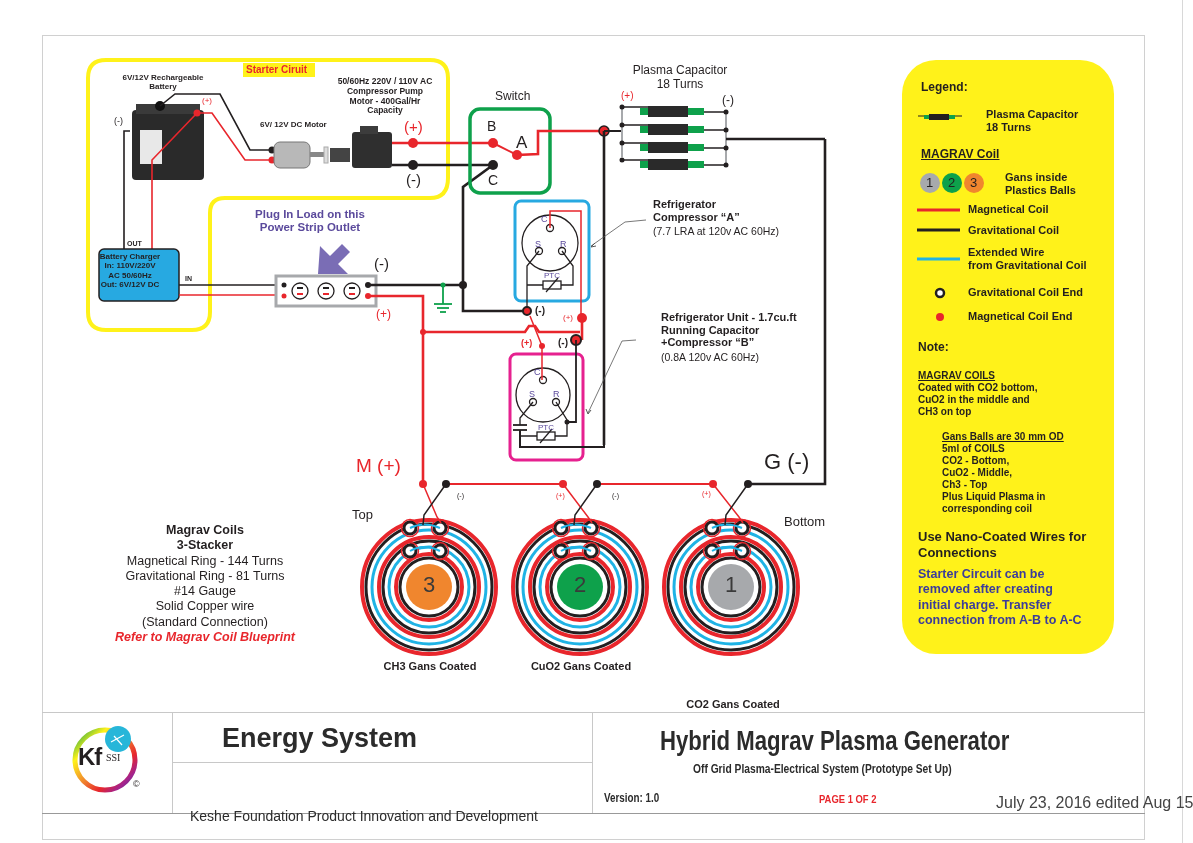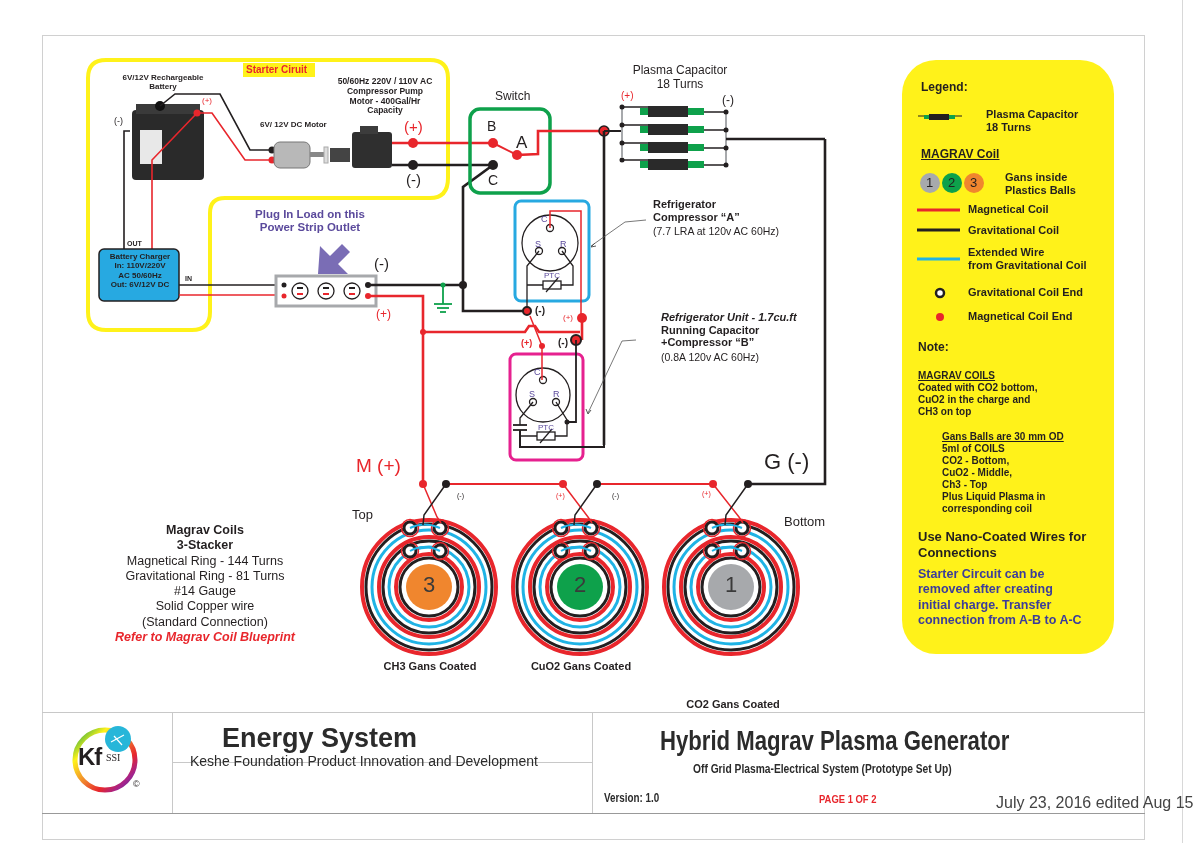--- a/index.html
+++ b/index.html
@@ -316,21 +316,21 @@
 <div class="t b c" style="left:318px;top:77px;width:134px;font-size:8.5px;">
   <div>50/60Hz 220V / 110V  AC</div>
   <div>Compressor Pump</div>
   <div>Motor - 400Gal/Hr</div>
   <div>Capacity</div>
 </div>
 <div class="t red" style="left:404px;top:118px;font-size:15px;">(+)</div>
 <div class="t" style="left:406px;top:171px;font-size:15px;">(-)</div>
 <div class="t b" style="left:127px;top:240px;font-size:7px;">OUT</div>
 <div class="t b" style="left:185px;top:275px;font-size:7px;">IN</div>
-<div class="t b c" style="left:94px;top:252px;width:92px;font-size:8px;line-height:1.18;">
+<div class="t b c" style="left:84px;top:252px;width:92px;font-size:8px;line-height:1.18;">
   <div>Battery Charger</div>
   <div>In: 110V/220V</div>
   <div>AC 50/60Hz</div>
   <div>Out: 6V/12V DC</div>
 </div>
 
 <div class="t b c purple" style="left:240px;top:208px;width:140px;font-size:11.5px;">
   <div>Plug In Load on this</div>
   <div>Power Strip Outlet</div>
 </div>
@@ -355,21 +355,21 @@
 </div>
 <div class="t" style="left:653px;top:225px;font-size:10.5px;">(7.7 LRA at 120v AC 60Hz)</div>
 <div class="t small purple" style="left:541px;top:214px;">C</div>
 <div class="t small purple" style="left:535px;top:239px;">S</div>
 <div class="t small purple" style="left:560px;top:239px;">R</div>
 <div class="t purple" style="left:544px;top:271px;font-size:8px;">PTC</div>
 <div class="t b" style="left:535px;top:305px;font-size:10px;">(-)</div>
 <div class="t red" style="left:563px;top:313px;font-size:8px;">(+)</div>
 
 <div class="t b" style="left:661px;top:311px;font-size:11px;">
-  <div style="font-style:italic;">Refrigerator Unit - 1.7cu.ft</div>
+  <div style="">Refrigerator Unit - 1.7cu.ft</div>
   <div>Running Capacitor</div>
   <div>+Compressor “B”</div>
 </div>
 <div class="t" style="left:661px;top:351px;font-size:10.5px;">(0.8A 120v AC 60Hz)</div>
 <div class="t small purple" style="left:534px;top:367px;">C</div>
 <div class="t small purple" style="left:529px;top:389px;">S</div>
 <div class="t small purple" style="left:553px;top:389px;">R</div>
 <div class="t purple" style="left:538px;top:423px;font-size:8px;">PTC</div>
 <div class="t b red" style="left:521px;top:338px;font-size:9px;">(+)</div>
 <div class="t b" style="left:558px;top:337px;font-size:10px;">(-)</div>
@@ -416,21 +416,21 @@
     <div>Extended Wire</div>
     <div>from Gravitational Coil</div>
   </div>
 <div class="legend-text" style="left:968px;top:286px;">Gravitational Coil End</div>
 <div class="legend-text" style="left:968px;top:310px;">Magnetical Coil End</div>
 
 <div class="legend-text" style="left:918px;top:340px;font-size:12px;">Note:</div>
 <div class="legend-text" style="left:918px;top:370px;font-size:10px;line-height:1.2;">
   <div style="text-decoration:underline;">MAGRAV COILS</div>
   <div>Coated with CO2 bottom,</div>
-  <div>CuO2 in the charge and</div>
+  <div>CuO2 in the middle and</div>
   <div>CH3 on top</div>
 </div>
 <div class="legend-text" style="left:942px;top:431px;font-size:10px;line-height:1.2;">
   <div style="text-decoration:underline;">Gans Balls are 30 mm OD</div>
   <div>5ml of COILS</div>
   <div>CO2 - Bottom,</div>
   <div>CuO2 - Middle,</div>
   <div>Ch3 - Top</div>
   <div>Plus  Liquid Plasma in</div>
   <div>corresponding coil</div>
@@ -448,21 +448,21 @@
 
 <div class="title-block">
   <div class="tb-cell" style="left:0;top:0;width:131px;height:100px;border-right:1px solid #c8c8c8;"></div>
   <div class="tb-cell" style="left:131px;top:0;width:420px;height:50px;border-bottom:1px solid #c8c8c8;border-right:1px solid #c8c8c8;"></div>
   <div class="tb-cell" style="left:131px;top:50px;width:420px;height:50px;border-right:1px solid #c8c8c8;"></div>
 </div>
 <div class="t b" style="left:78px;top:743px;font-size:24px;font-family:'Liberation Sans',sans-serif;letter-spacing:-1px;">Kf</div>
 <div class="t" style="left:106px;top:752px;font-size:10px;font-family:'Liberation Serif',serif;">SSI</div>
 <div class="t" style="left:133px;top:779px;font-size:9px;">©</div>
 <div class="t b" style="left:222px;top:723px;font-size:27px;color:#2b2b2b;">Energy System</div>
-<div class="t" style="left:190px;top:753px;font-size:14px;color:#2b2b2b;text-align:center;">Keshe Foundation Product Innovation and Development</div>
+<div class="t" style="left:190px;top:808px;font-size:14px;color:#2b2b2b;text-align:center;">Keshe Foundation Product Innovation and Development</div>
 <div class="t b" style="left:660px;top:726px;font-size:27px;color:#2b2b2b;transform:scaleX(0.82);transform-origin:left top;">Hybrid Magrav Plasma Generator</div>
 <div class="t b" style="left:693px;top:762px;font-size:12.5px;color:#2b2b2b;transform:scaleX(0.82);transform-origin:left top;">Off Grid Plasma-Electrical System (Prototype Set Up)</div>
 <div class="t b" style="left:604px;top:792px;font-size:12px;color:#2b2b2b;transform:scaleX(0.82);transform-origin:left top;">Version: 1.0</div>
 <div class="t b red" style="left:819px;top:793px;font-size:11.5px;transform:scaleX(0.82);transform-origin:left top;">PAGE 1 OF 2</div>
 <div class="t" style="left:996px;top:794px;font-size:16px;color:#444;">July 23, 2016  edited Aug 15, 2016</div>
 
 <div class="t c" style="left:409px;top:572px;width:40px;font-size:22px;color:#3a3a3a;">3</div>
 <div class="t c" style="left:560px;top:572px;width:40px;font-size:22px;color:#3a3a3a;">2</div>
 <div class="t c" style="left:711px;top:572px;width:40px;font-size:22px;color:#3a3a3a;">1</div>
 

